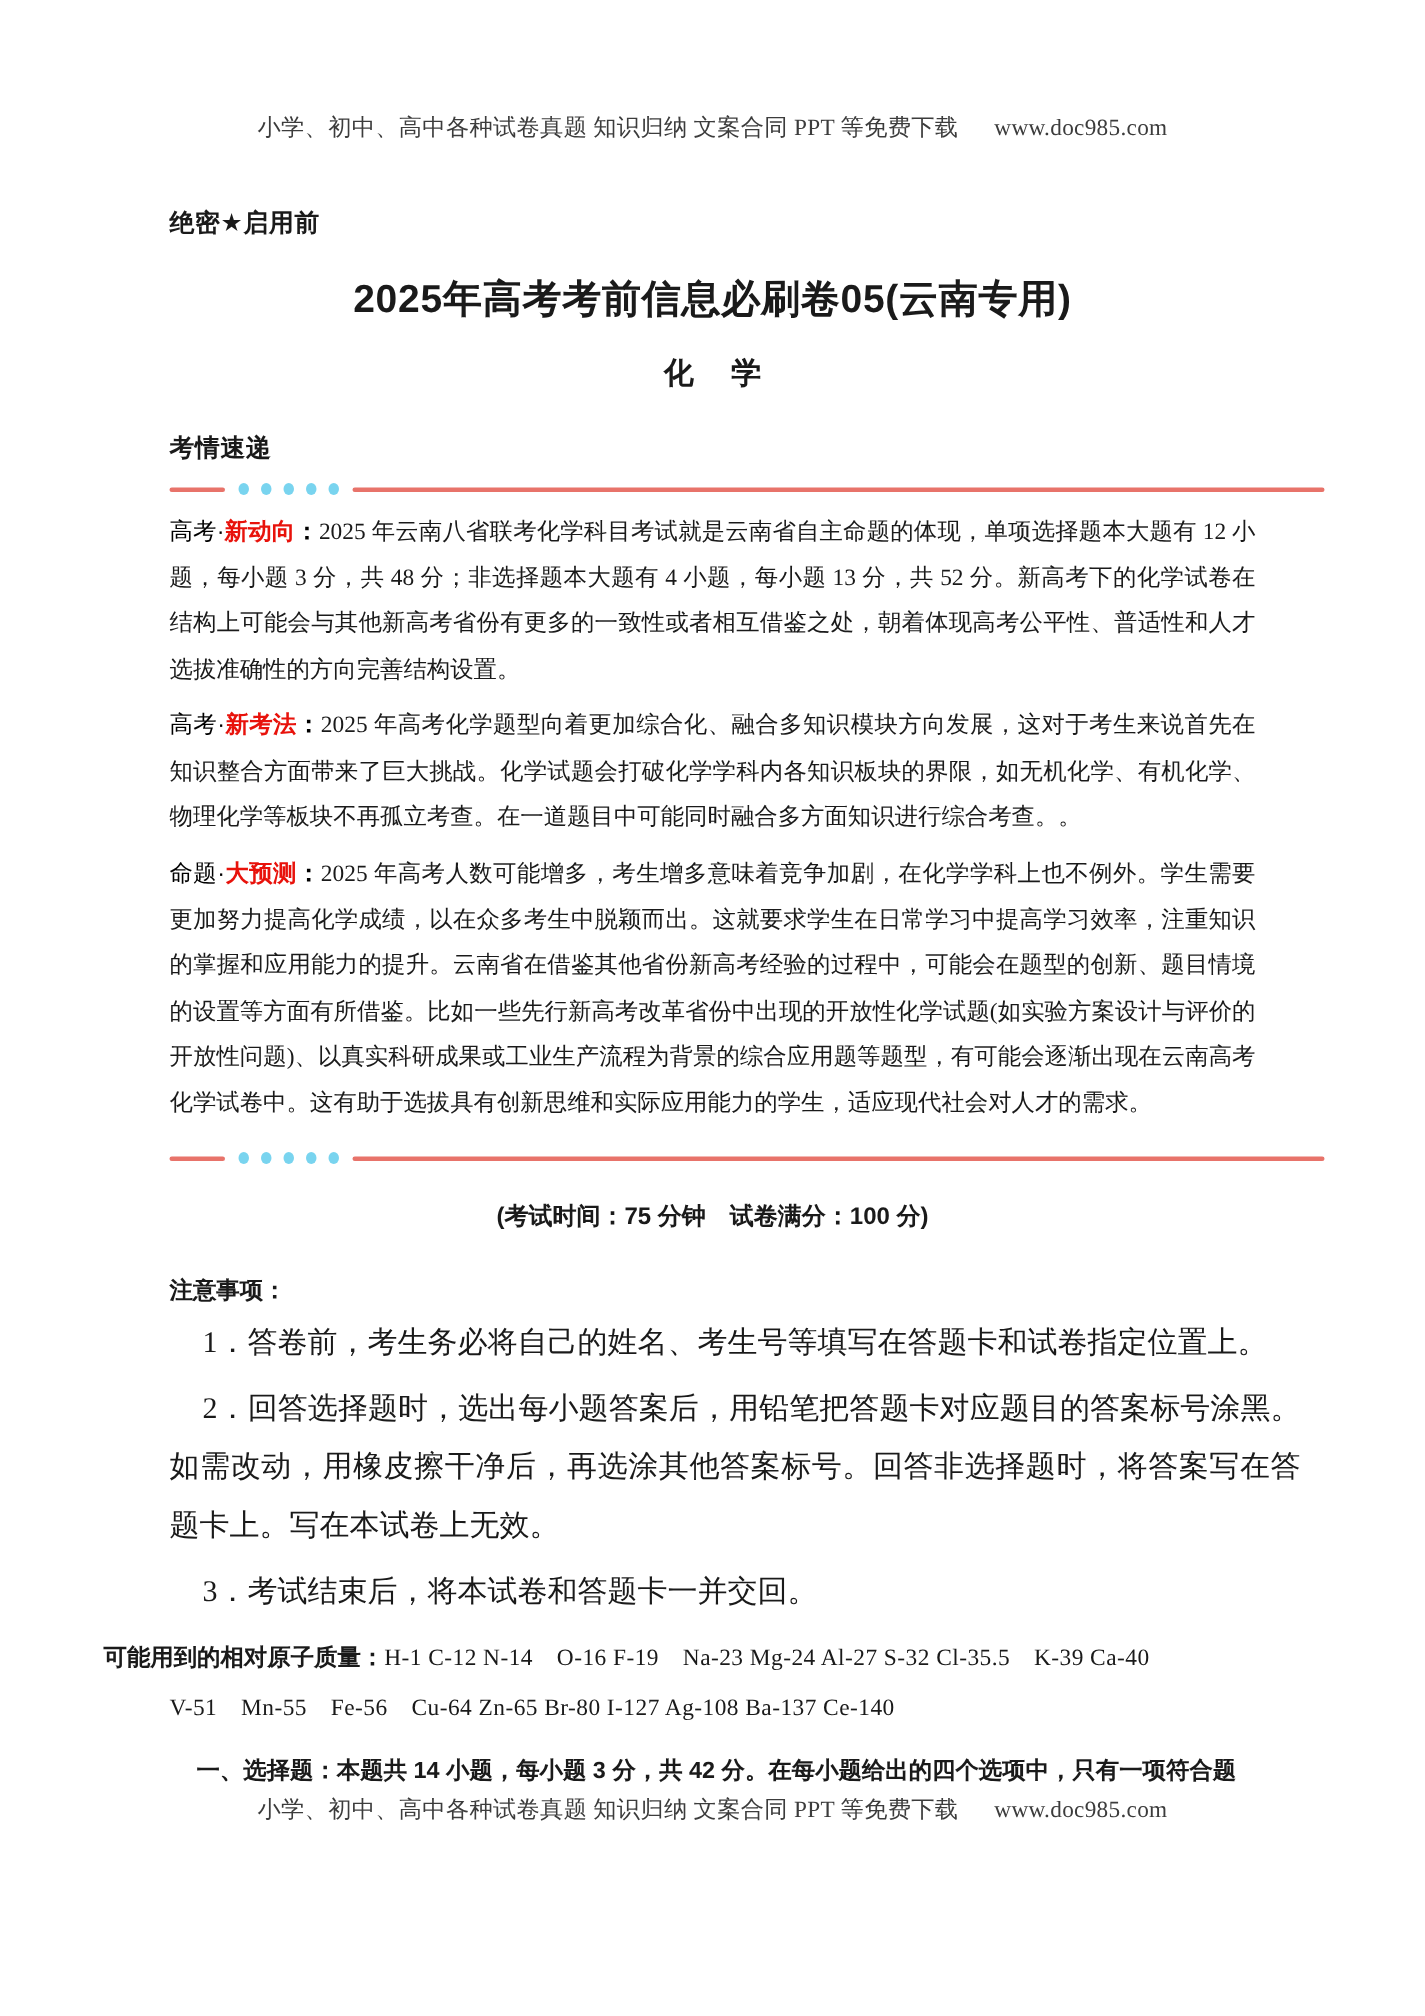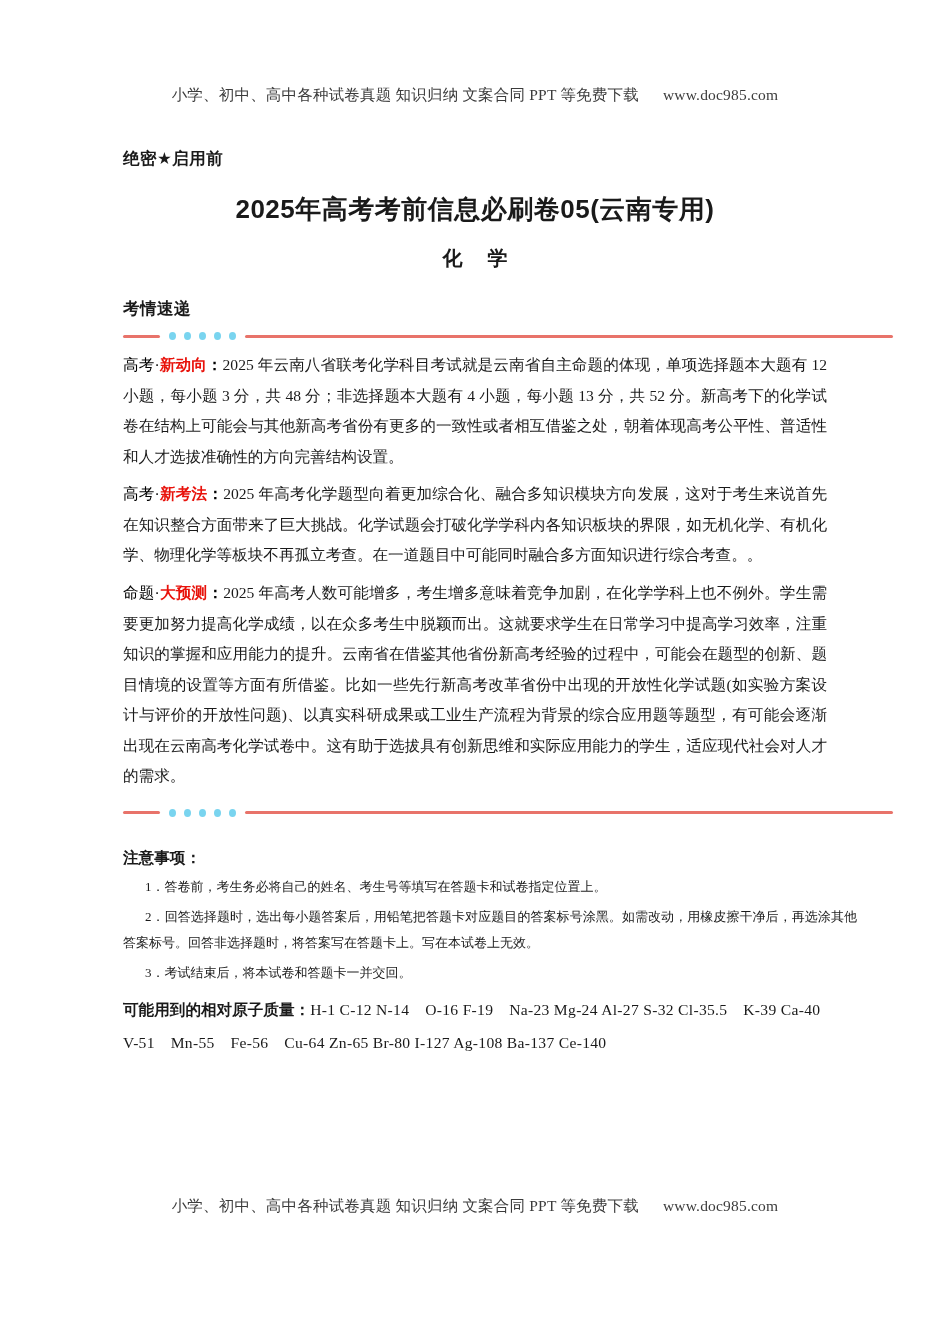--- a/index.html
+++ b/index.html
@@ -13,21 +13,21 @@
     height: 1344px;
     font-family: "Liberation Serif", "DejaVu Serif", serif;
     color: #1a1a1a;
     position: relative;
     overflow: hidden;
   }
   .page {
     width: 950px;
     height: 1119px;
     box-sizing: border-box;
-    padding: 13px;
+    padding: 3px;
     position: relative;
   }
 
   
   .site-banner {
     text-align: center;
     font-size: 15.5px;
     color: #3c3c3c;
     letter-spacing: 0.2px;
     font-family: "Liberation Serif", "DejaVu Serif", serif;
@@ -154,31 +154,31 @@
 
   
   .notice-title {
     margin: 28px 0 0 110px;
     font-size: 15.6px;
     font-family: "Liberation Serif", "DejaVu Serif", serif;
     font-weight: bold;
   }
   .notice-item {
     margin: 5px 80px 0 110px;
-    font-size: 13px;
+    font-size: 20px;
     line-height: 1.95;
     text-indent: 22px;
     text-align: justify;
     text-justify: inter-ideograph;
     font-family: "Liberation Serif", "DejaVu Serif", serif;
   }
 
   
   .atomic {
-    margin: 10px 108px 0 110px;
+    margin: 10px 108px 0 66px;
     font-size: 15.6px;
     line-height: 1.95;
     font-family: "Liberation Serif", "DejaVu Serif", serif;
     text-align: justify;
   }
   .atomic .atomic-label {
     font-weight: bold;
     font-family: "Liberation Sans", "DejaVu Sans", sans-serif;
   }
   .atomic .masses { letter-spacing: 0.3px; }
@@ -249,29 +249,31 @@
     <span class="dots">
       <span class="dot"></span>
       <span class="dot"></span>
       <span class="dot"></span>
       <span class="dot"></span>
       <span class="dot"></span>
     </span>
     <span class="seg-long"></span>
   </div>
 
+  <div class="exam-meta">(考试时间：75 分钟　试卷满分：100 分)</div>
 
   <div class="notice-title">注意事项：</div>
   <div class="notice-item">1．答卷前，考生务必将自己的姓名、考生号等填写在答题卡和试卷指定位置上。</div>
   <div class="notice-item">2．回答选择题时，选出每小题答案后，用铅笔把答题卡对应题目的答案标号涂黑。如需改动，用橡皮擦干净后，再选涂其他答案标号。回答非选择题时，将答案写在答题卡上。写在本试卷上无效。</div>
   <div class="notice-item">3．考试结束后，将本试卷和答题卡一并交回。</div>
 
   <div class="atomic">
     <span class="atomic-label">可能用到的相对原子质量：</span><span class="masses">H-1  C-12  N-14　O-16  F-19　Na-23  Mg-24  Al-27  S-32  Cl-35.5　K-39  Ca-40</span>
   </div>
   <div class="atomic-line2">V-51　Mn-55　Fe-56　Cu-64  Zn-65  Br-80  I-127  Ag-108  Ba-137  Ce-140</div>
 
+  <div class="section-one">一、选择题：本题共 14 小题，每小题 3 分，共 42 分。在每小题给出的四个选项中，只有一项符合题</div>
 
   <div class="site-banner banner-bottom">
     <span>小学、初中、高中各种试卷真题 知识归纳 文案合同 PPT 等免费下载</span><span class="url">www.doc985.com</span>
   </div>
 
 </div>
 
 </body></html>

